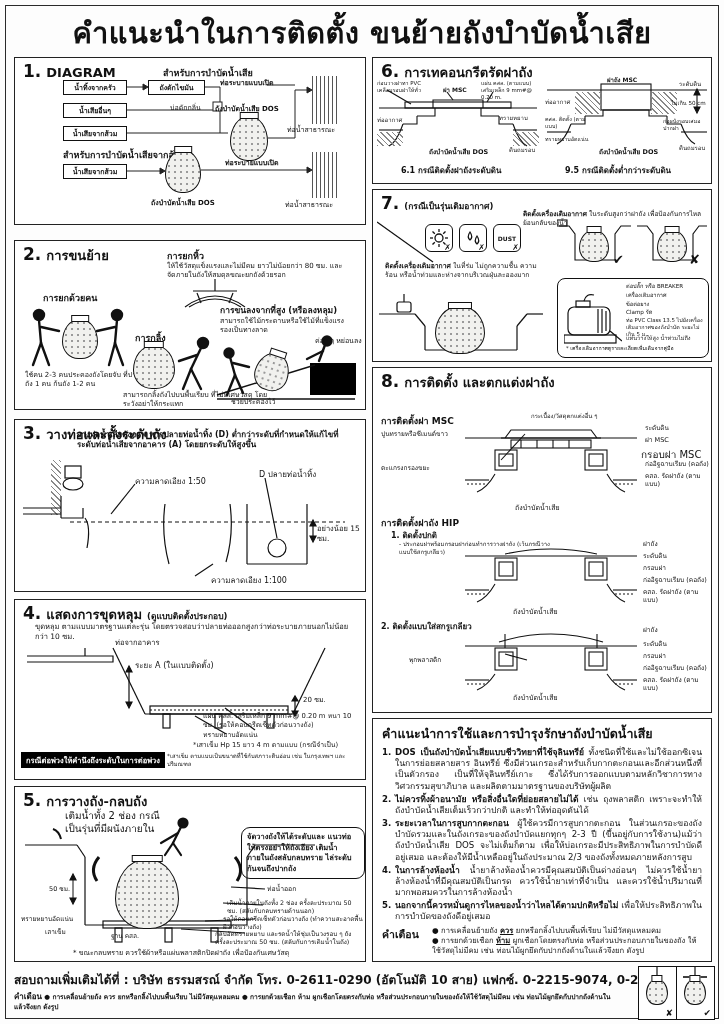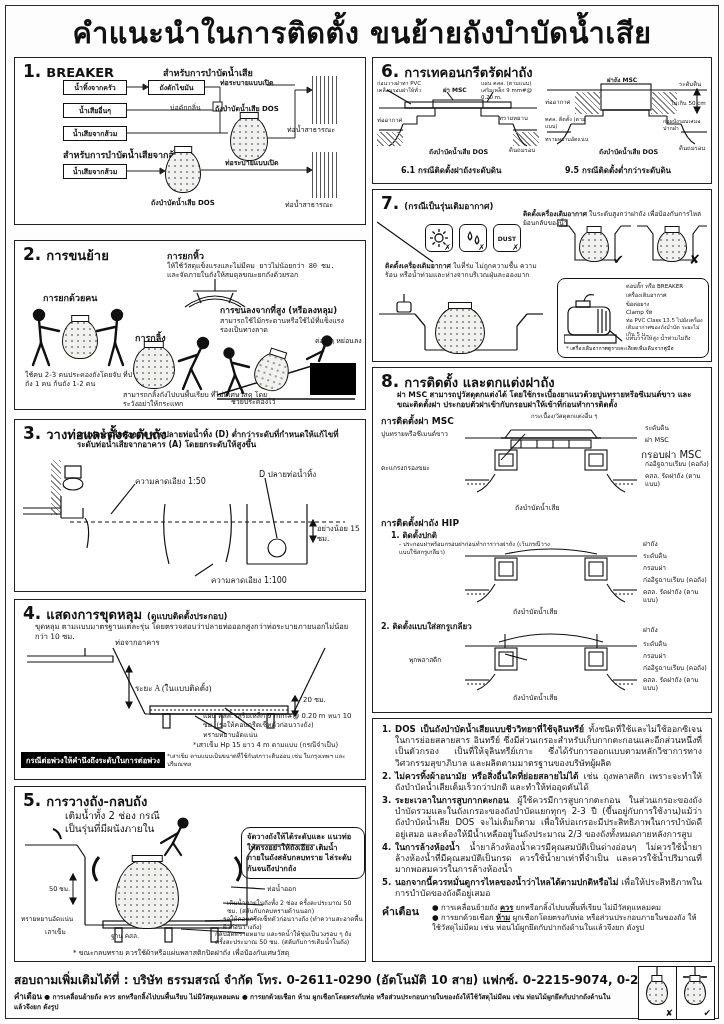--- a/index.html
+++ b/index.html
@@ -48,21 +48,21 @@
 </head>
 <body>
 
 <div class="page">
   <div class="frame"></div>
   <div class="title">คำแนะนำในการติดตั้ง  ขนย้ายถังบำบัดน้ำเสีย</div>
 
   <div class="sec" style="left:14px;top:57px;width:352px;height:168px;">
     <div class="hd" style="left:8px;top:3px;">
       <span class="n">1.</span>
-      <span class="t">BREAKER</span>
+      <span class="t">DIAGRAM</span>
     </div>
     <svg class="svgabs" style="left:0;top:0;" width="350" height="166">
       <g stroke="#222" stroke-width="1" fill="none">
         <line x1="112" y1="29" x2="128" y2="29"></line>
           <polygon points="128,26 133,29 128,32" fill="#222"></polygon>
         <line x1="190" y1="29" x2="205" y2="29"></line>
           <line x1="205" y1="29" x2="205" y2="75"></line>
         <line x1="112" y1="52" x2="205" y2="52"></line>
         <line x1="112" y1="75" x2="213" y2="75"></line>
         <rect x="198" y="44" width="9" height="9" fill="#fff"></rect>
@@ -96,21 +96,21 @@
     <div class="lab" style="left:270px;top:143px;width:55px;">ท่อน้ำสาธารณะ</div>
     <div class="lab b" style="left:136px;top:141px;width:75px;">ถังบำบัดน้ำเสีย DOS</div>
   </div>
 
   <div class="sec" style="left:14px;top:240px;width:352px;height:170px;">
     <div class="hd" style="left:8px;top:3px;">
       <span class="n">2.</span>
       <span class="t">การขนย้าย</span>
     </div>
     <div class="bl" style="left:152px;top:8px;">การยกหิ้ว</div>
-    <div class="lab" style="left:152px;top:21px;width:180px;font-family:Liberation Mono, monospace;">ให้ใช้วัสดุแข็งแรงและไม่มีคม ยาวไม่น้อยกว่า 80 ซม. และจัดภายในถังให้สมดุลขณะยกถังด้วยรอก</div>
+    <div class="lab" style="left:152px;top:21px;width:180px;">ให้ใช้วัสดุแข็งแรงและไม่มีคม ยาวไม่น้อยกว่า 80 ซม. และจัดภายในถังให้สมดุลขณะยกถังด้วยรอก</div>
     <svg class="svgabs" style="left:160px;top:38px;" width="80" height="30">
       <g stroke="#111" stroke-width="1.2" fill="none">
         <line x1="40" y1="0" x2="40" y2="12"></line>
           <line x1="18" y1="12" x2="62" y2="12"></line>
         <path d="M10 28 Q40 6 70 28"></path>
           <path d="M14 28 Q40 12 66 28"></path>
         <line x1="22" y1="14" x2="26" y2="24"></line>
           <line x1="58" y1="14" x2="54" y2="24"></line>
       </g>
     </svg>
@@ -229,21 +229,21 @@
         <polygon points="101,38 104,32 107,38" fill="#111"></polygon>
           <polygon points="101,68 104,74 107,68" fill="#111"></polygon>
         <line x1="270" y1="64" x2="270" y2="80"></line>
         <polygon points="267,67 270,62 273,67" fill="#111"></polygon>
           <polygon points="267,77 270,82 273,77" fill="#111"></polygon>
         <line x1="200" y1="74" x2="230" y2="96"></line>
         <line x1="170" y1="82" x2="215" y2="108"></line>
       </g>
     </svg>
     <div class="lab" style="left:100px;top:38px;font-size:7.5px;">ท่อจากอาคาร</div>
-    <div class="lab" style="left:120px;top:84px;font-size:8px;font-family:Liberation Serif, serif;">ระยะ A (ในแบบติดตั้ง)</div>
+    <div class="lab" style="left:120px;top:61px;font-size:8px;">ระยะ A (ในแบบติดตั้ง)</div>
     <div class="lab" style="left:288px;top:96px;font-size:7px;">20 ซม.</div>
     <div class="lab" style="left:188px;top:112px;width:158px;font-size:6.8px;">แผ่น คสล. เสริมเหล็ก 9 mm#@ 0.20 m หนา 10 ซม. (รอให้คอนกรีตเซ็ทตัวก่อนวางถัง)</div>
     <div class="lab" style="left:188px;top:131px;font-size:6.8px;">ทรายหยาบอัดแน่น</div>
     <div class="lab" style="left:178px;top:141px;font-size:6.8px;">*เสาเข็ม Hp 15 ยาว 4 m ตามแบบ (กรณีจำเป็น)</div>
     <div class="lab" style="left:152px;top:153px;width:195px;font-size:5.8px;">*เสาเข็ม ตามแบบเป็นขนาดที่ใช้กับสภาวะดินอ่อน เช่น ในกรุงเทพฯ และปริมณฑล</div>
     <div class="blacklab" style="left:6px;top:152px;">กรณีต่อพ่วงให้คำนึงถึงระดับในการต่อพ่วง</div>
   </div>
 
   <div class="sec" style="left:14px;top:786px;width:352px;height:176px;">
     <div class="hd" style="left:8px;top:3px;">
@@ -449,21 +449,20 @@
       <div class="lab" style="left:68px;top:56px;font-size:5.6px;">แท่นวางให้สูง น้ำท่วมไม่ถึง</div>
       <div class="lab" style="left:8px;top:66px;width:138px;font-size:5.2px;">* เครื่องเติมอากาศดูรายละเอียดเพิ่มเติมจากคู่มือ</div>
     </div>
   </div>
 
   <div class="sec" style="left:372px;top:367px;width:340px;height:346px;">
     <div class="hd" style="left:8px;top:3px;">
       <span class="n">8.</span>
       <span class="t">การติดตั้ง และตกแต่งฝาถัง</span>
     </div>
-    <div class="lab b" style="left:24px;top:22px;width:300px;font-size:7.6px;">ฝา MSC สามารถปูวัสดุตกแต่งได้ โดยใช้กระเบื้องยาแนวด้วยปูนทรายหรือซีเมนต์ขาว และขณะติดตั้งฝา ประกอบตัวฝาเข้ากับกรอบฝาให้เข้าที่ก่อนทำการติดตั้ง</div>
     <div class="bl" style="left:8px;top:46px;">การติดตั้งฝา MSC</div>
     <svg class="svgabs" style="left:92px;top:52px;" width="172" height="84">
       <g stroke="#111" stroke-width="1.1" fill="none">
         <line x1="0" y1="18" x2="172" y2="18"></line>
         <path d="M36 18 h100 M40 18 l6 -8 h80 l6 8"></path>
         <rect x="46" y="20" width="80" height="8"></rect>
         <line x1="56" y1="20" x2="56" y2="28"></line>
           <line x1="72" y1="20" x2="72" y2="28"></line>
           <line x1="88" y1="20" x2="88" y2="28"></line>
           <line x1="104" y1="20" x2="104" y2="28"></line>
@@ -535,20 +534,21 @@
     <div class="lab" style="left:270px;top:272px;font-size:6.5px;">ระดับดิน</div>
     <div class="lab" style="left:270px;top:284px;font-size:6.5px;">กรอบฝา</div>
     <div class="lab" style="left:270px;top:296px;font-size:6.5px;">ก่ออิฐฉาบเรียบ (คอถัง)</div>
     <div class="lab" style="left:270px;top:308px;font-size:6.5px;">คสล. รัดฝาถัง (ตามแบบ)</div>
     <div class="lab" style="left:36px;top:288px;font-size:6.5px;text-align:right;">พุกพลาสติก</div>
     <div class="lab" style="left:140px;top:326px;font-size:7px;">ถังบำบัดน้ำเสีย</div>
   </div>
 
   <div class="sec" style="left:372px;top:718px;width:340px;height:244px;">
     <div class="advice-inner">
+      <div class="advice-title">คำแนะนำการใช้และการบำรุงรักษาถังบำบัดน้ำเสีย</div>
       <div class="advice-item">
         <span class="no">1.</span>
         <span><span class="b">DOS เป็นถังบำบัดน้ำเสียแบบชีววิทยาที่ใช้จุลินทรีย์</span><span> ทั้งชนิดที่ใช้และไม่ใช้ออกซิเจนในการย่อยสลายสาร อินทรีย์ ซึ่งมีส่วนเกรอะสำหรับเก็บกากตะกอนและอีกส่วนหนึ่งที่เป็นตัวกรอง เป็นที่ให้จุลินทรีย์เกาะ ซึ่งได้รับการออกแบบตามหลักวิชาการทางวิศวกรรมสุขาภิบาล และผลิตตามมาตรฐานของบริษัทผู้ผลิต</span></span>
       </div>
       <div class="advice-item">
         <span class="no">2.</span>
         <span><span class="b">ไม่ควรทิ้งผ้าอนามัย หรือสิ่งอื่นใดที่ย่อยสลายไม่ได้</span><span> เช่น ถุงพลาสติก เพราะจะทำให้ถังบำบัดน้ำเสียเต็มเร็วกว่าปกติ และทำให้ท่ออุดตันได้</span></span>
       </div>
       <div class="advice-item">
         <span class="no">3.</span>

